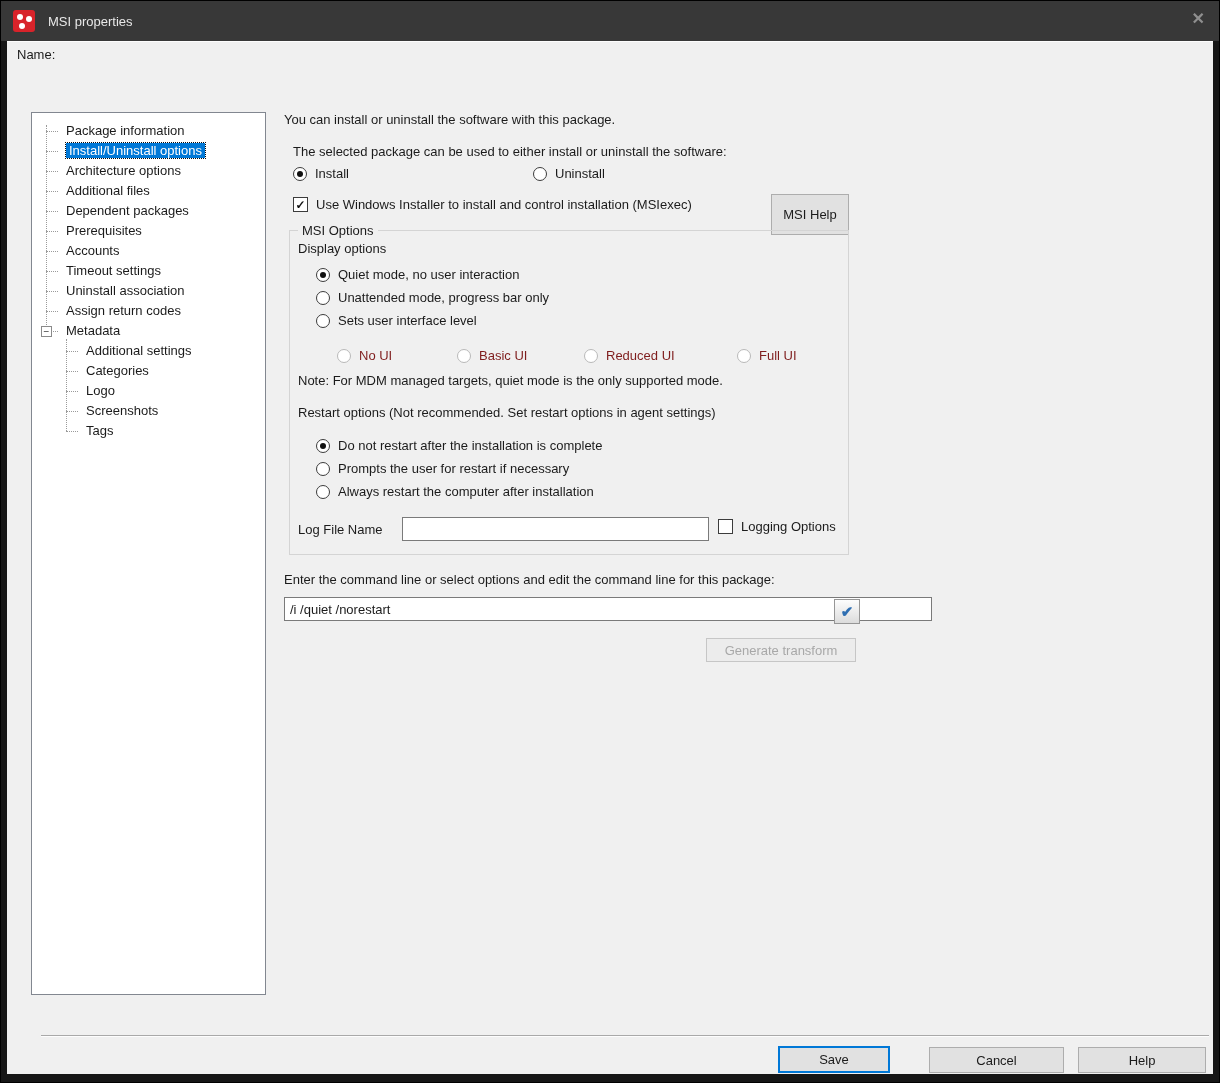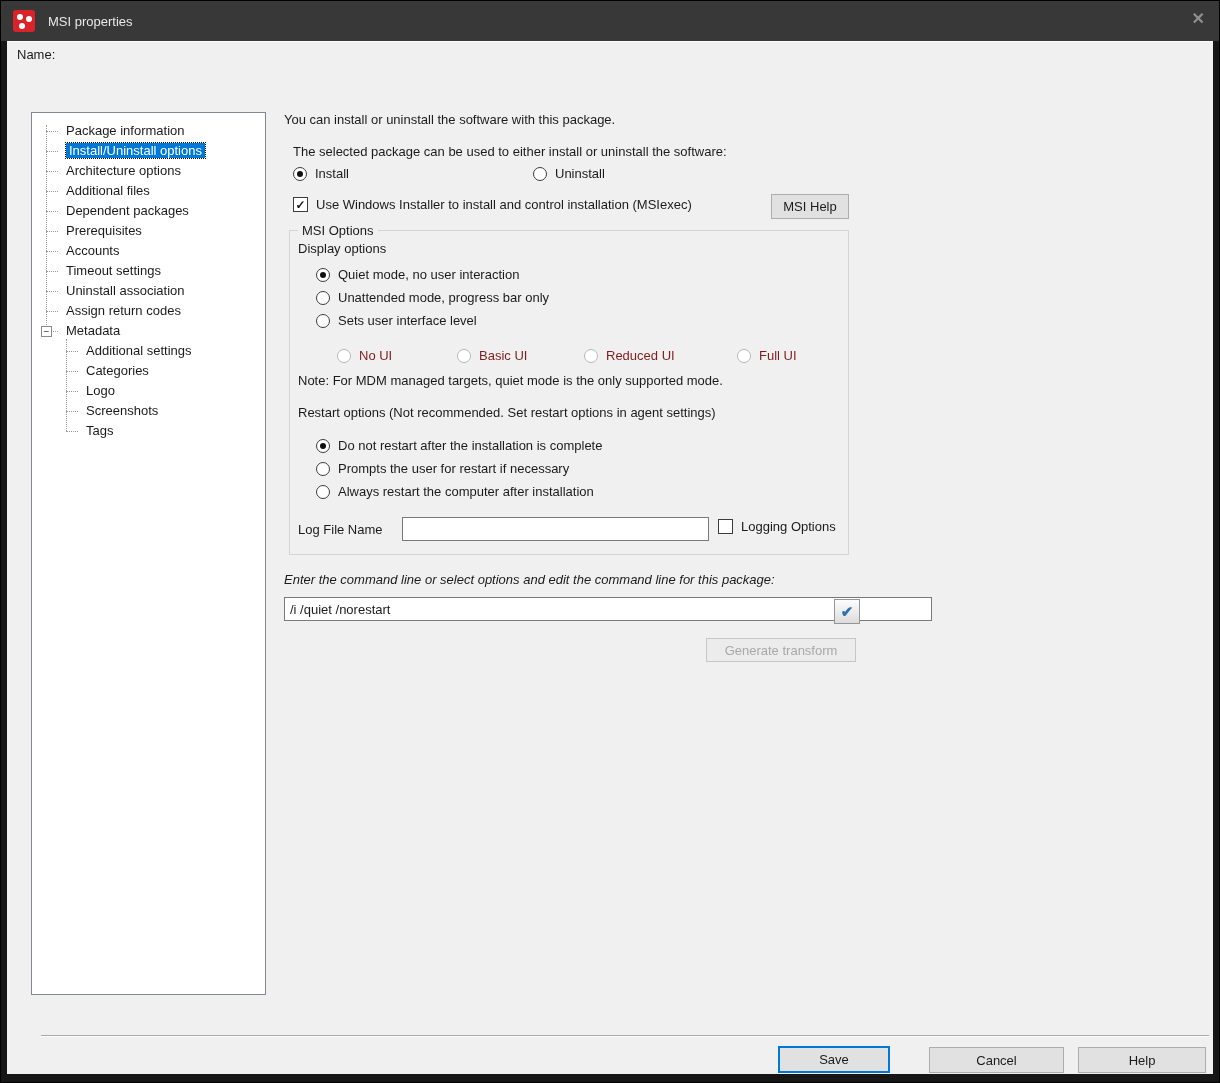--- a/index.html
+++ b/index.html
@@ -126,21 +126,21 @@
     </div>
     <div class="radio-row" style="left:526px; top:124px;">
       <span class="radio"></span>
       <span>Uninstall</span>
     </div>
 
     <div class="check-row" style="left:286px; top:155px;">
       <span class="checkbox">✓</span>
       <span>Use Windows Installer to install and control installation (MSIexec)</span>
     </div>
-    <div class="btn" style="left:764px; top:152px; width:78px; height:25px;">MSI Help</div>
+    <div class="btn" style="left:764px; top:152px; width:78px; height:41px;">MSI Help</div>
 
     <div class="groupbox">
       <span class="legend">MSI Options</span>
 
       <div class="lbl" style="left:8px; top:10px;">Display options</div>
 
       <div class="radio-row" style="left:26px; top:36px;">
         <span class="radio checked"></span>
         <span>Quiet mode, no user interaction</span>
       </div>
@@ -188,21 +188,21 @@
       </div>
 
       <div class="lbl" style="left:8px; top:291px;">Log File Name</div>
       <input class="textbox" style="left: 112px; top: 286px; width: 307px;" value="">
       <div class="check-row" style="left:428px; top:288px;">
         <span class="checkbox empty">.</span>
         <span>Logging Options</span>
       </div>
     </div>
 
-    <div class="lbl" style="left:277px; top:530px;font-style:italic;">Enter the command line or select options and edit the command line for this package:</div>
+    <div class="lbl" style="left:277px; top:530px;">Enter the command line or select options and edit the command line for this package:</div>
     <input class="textbox" style="left: 277px; top: 555px; width: 648px;" value="/i /quiet /norestart">
     <div class="check-btn">
       <span>✔</span>
     </div>
     <div class="btn disabled" style="left:699px; top:596px; width:150px; height:24px;">Generate transform</div>
 
     <div class="divider"></div>
     <div class="btn primary" style="left:771px; top:1004px; width:112px; height:27px;">Save</div>
     <div class="btn" style="left:922px; top:1005px; width:135px; height:26px;">Cancel</div>
     <div class="btn" style="left:1071px; top:1005px; width:128px; height:26px;">Help</div>

